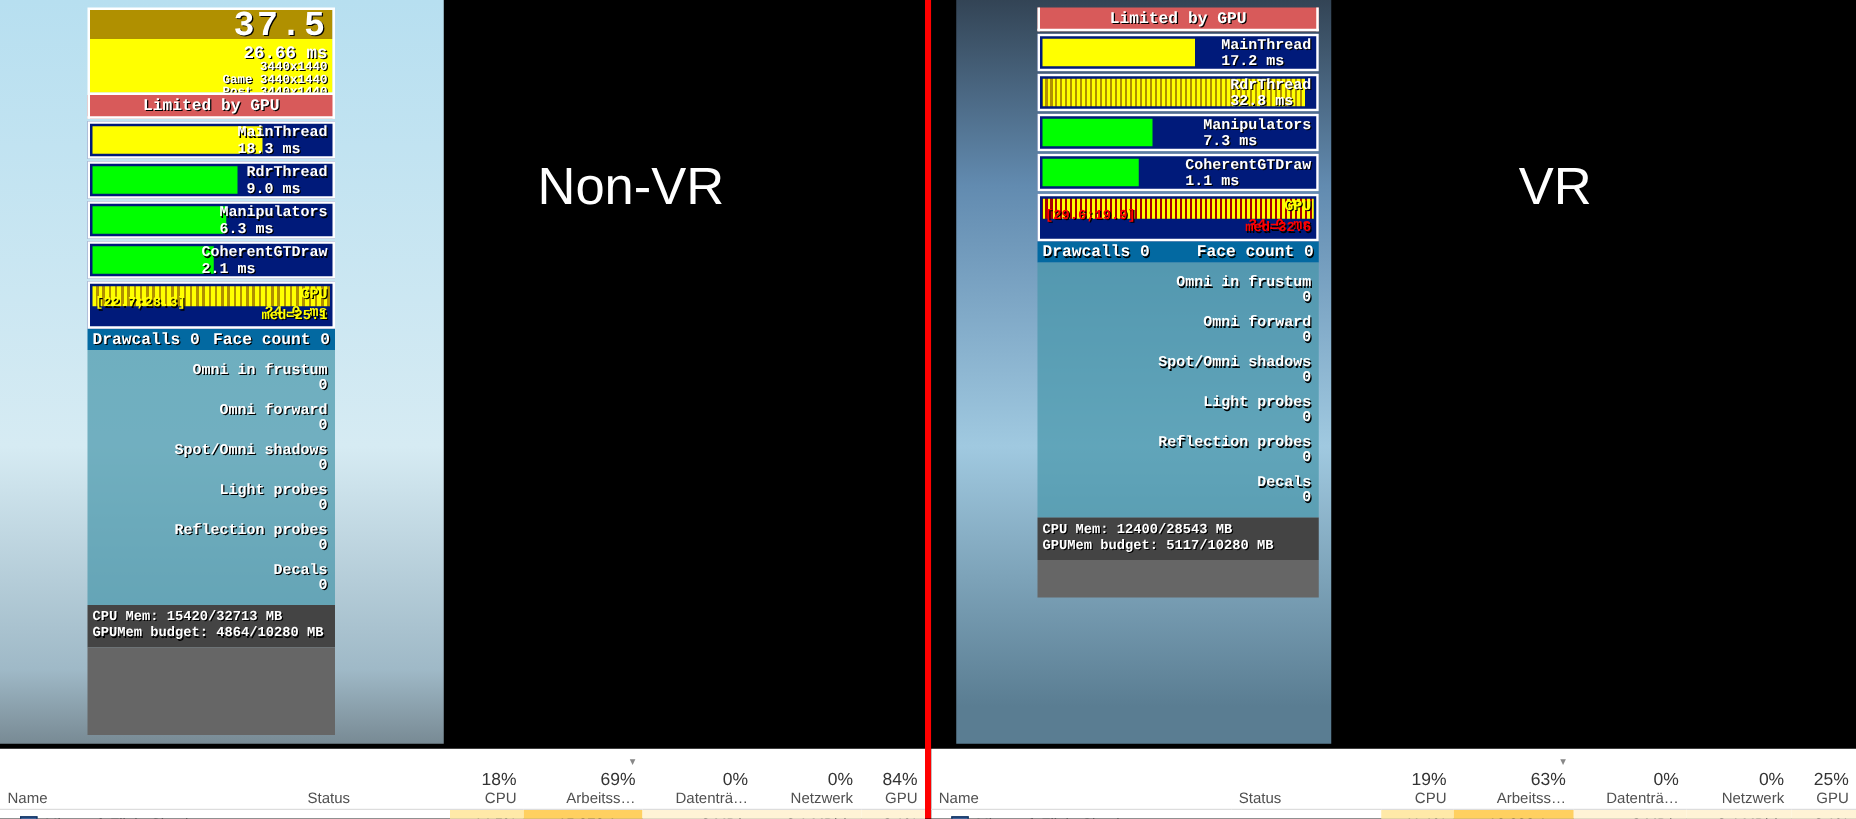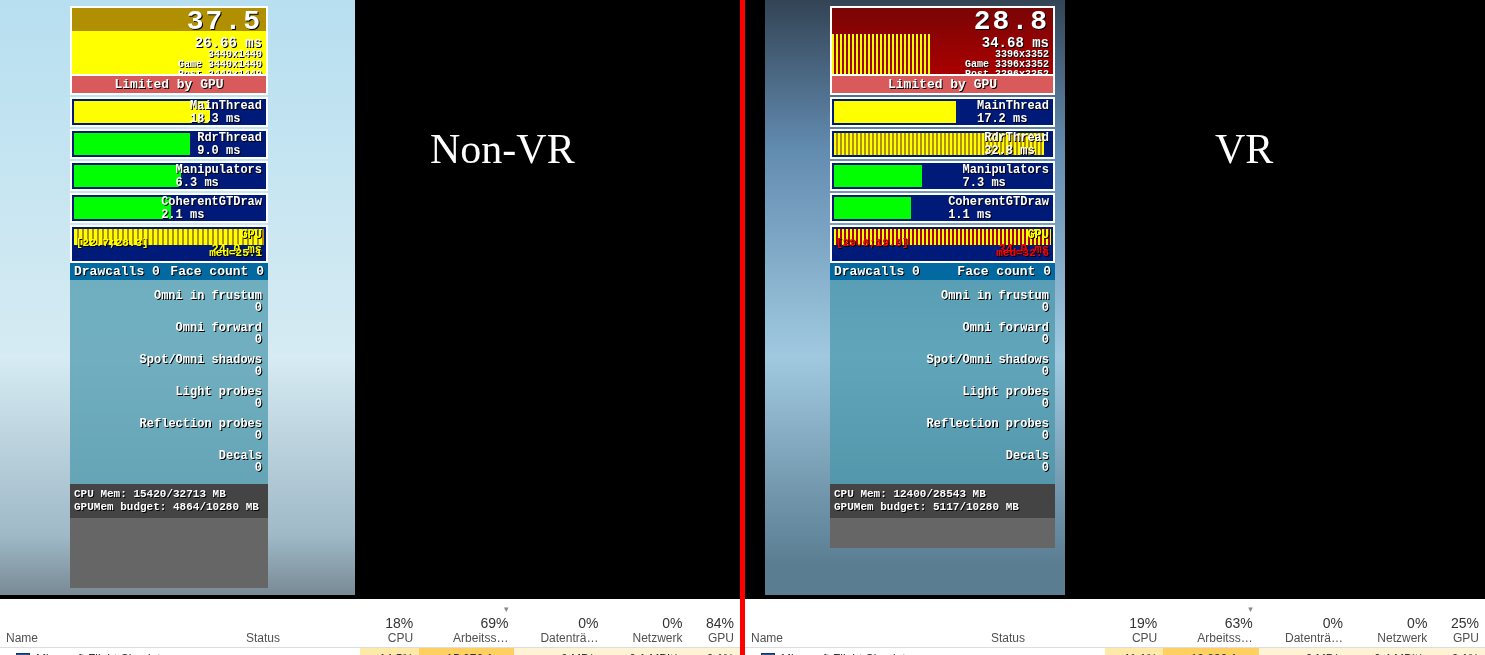--- a/index.html
+++ b/index.html
@@ -36,21 +36,21 @@
     background: linear-gradient(to bottom, #b7dff0 0%, #d6ebf3 60%, #9fb9c7 90%, #788a94 100%);
     width: 355px;
   }
   .right .skybg {
     width: 300px;
     background: linear-gradient(to bottom, #345 0%, #628bb0 25%, #a0c9e0 60%, #5a7d92 95%);
   }
   .panel-title {
     position: absolute;
     color: #fff;
-    font-family: Liberation Serif, serif;
+    font-family: Liberation Sans, sans-serif;
     font-size: 42px;
     font-weight: 300;
   }
   .left .panel-title { left: 430px; top: 125px; }
   .right .panel-title { left: 470px; top: 125px; }
 
   
   .overlay {
     position: absolute;
     top: 6px;
@@ -276,28 +276,20 @@
   </div>
 </div>
 
 <div class="divider"></div>
 
 <div class="half right">
   <div class="skybg" style="left:20px;"></div>
   <div class="panel-title">VR</div>
 
   <div class="overlay">
-    <div class="fpsbox red">
-      <div style="position:absolute;left:0;bottom:0;width:45%;height:60%;background:repeating-linear-gradient(90deg,#ff0 0 2px, transparent 2px 4px);"></div>
-      <div class="fpsnum">28.8</div>
-      <div class="fpsms">34.68 ms</div>
-      <div class="res" style="top:42px">3396x3352</div>
-      <div class="res" style="top:52px">Game 3396x3352</div>
-      <div class="res" style="top:62px">Post 3396x3352</div>
-    </div>
     <div class="limited">Limited by GPU</div>
 
     <div id="right-threads">
         <div class="statrow">
           <div class="fill yellow" style="width: 55%;"></div>
           <div class="lbl">MainThread<br><span class="ms">17.2 ms</span></div>
         </div>
         <div class="statrow">
           <div class="fill yellow-stripe" style="width: 95%;"></div>
           <div class="lbl">RdrThread<br><span class="ms">32.8 ms</span></div>

